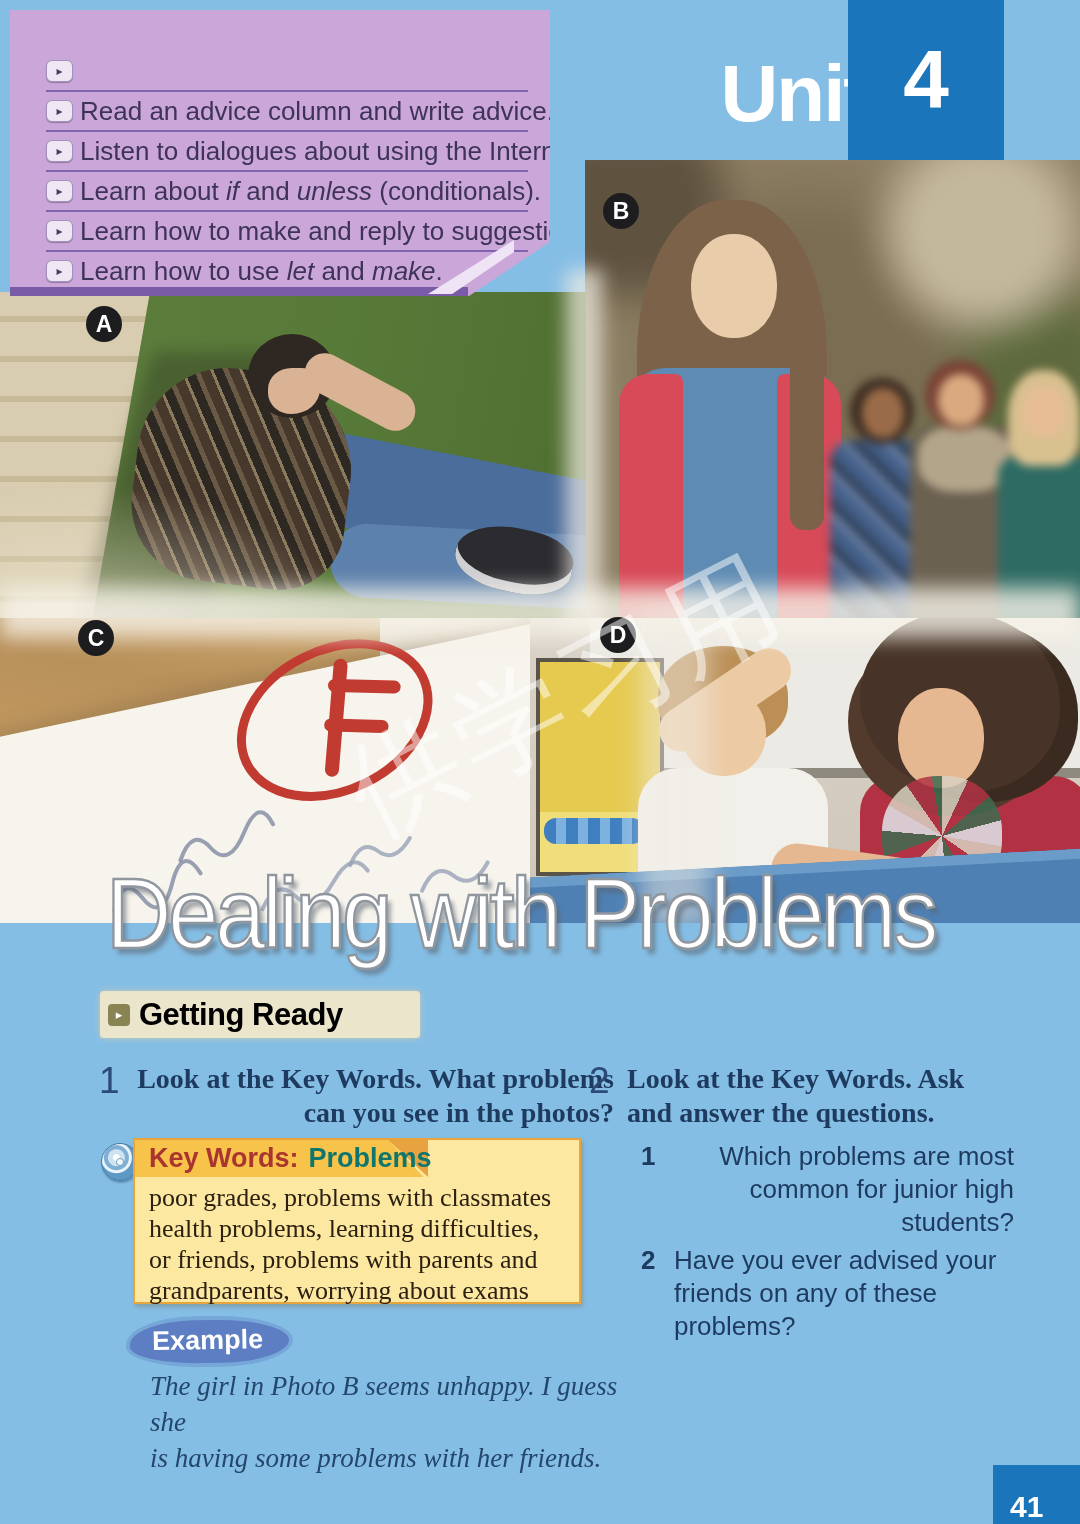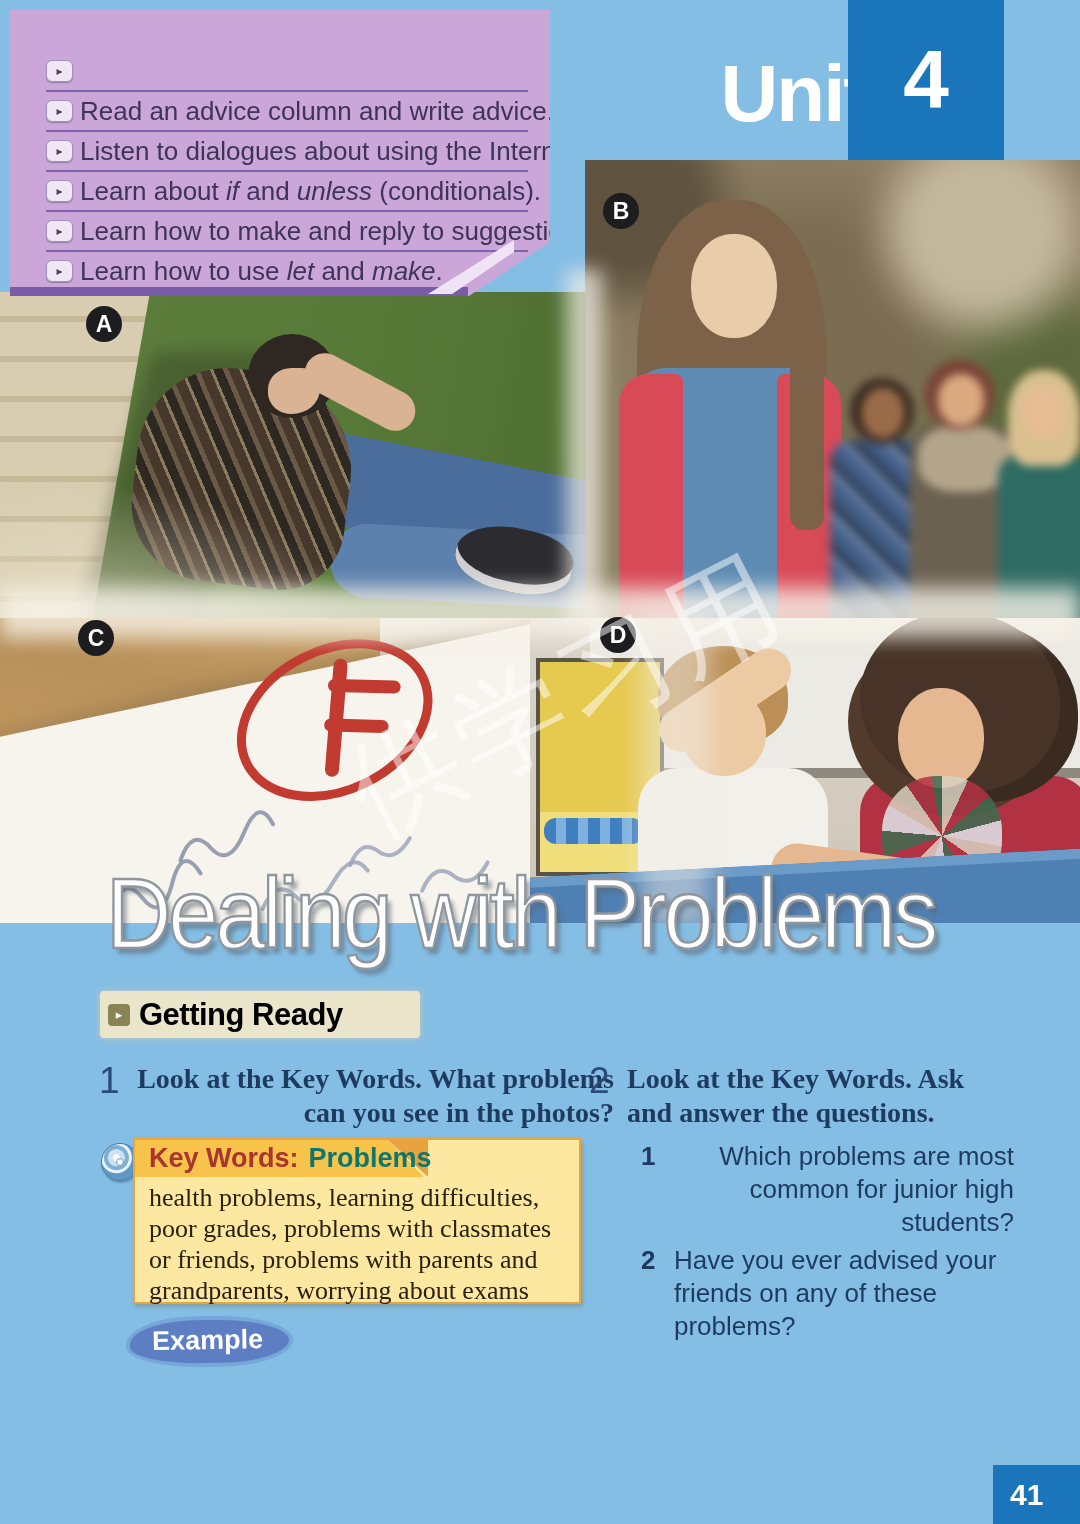--- a/index.html
+++ b/index.html
@@ -152,21 +152,21 @@
 
   
   .ex-blob{left:130px;top:1320px;padding:5px 26px 7px 22px;background:#5D7EC2;color:#fff;font-size:27px;font-weight:bold;
      border-radius:46% 54% 48% 52% / 62% 55% 58% 45%;transform:rotate(-1deg);
      box-shadow:0 0 0 4px rgba(93,126,194,.35);}
   .ex-sent{left:150px;top:1368px;width:500px;font-family:"Liberation Serif",serif;font-style:italic;
      font-size:27px;color:#24466B;line-height:36px;}
 
   
   .pg-box{left:993px;top:1465px;width:87px;height:59px;background:#1B75BB;color:#fff;
-          font-size:30px;font-weight:bold;display:flex;align-items:center;padding-left:17px;box-sizing:border-box;}
+          font-size:30px;font-weight:bold;display:flex;align-items:flex-end;padding-left:17px;box-sizing:border-box;}
 </style>
 </head>
 <body>
 
 <div class="page">
 
   <div class="abs unit-word">Unit</div>
   <div class="abs unit-box">
     <div class="unit-num">4</div>
   </div>
@@ -313,28 +313,32 @@
   </div>
 
   <div class="abs cd-icon"></div>
   <div class="abs kw-box">
     <div class="kw-band"></div>
     <div class="kw-fold"></div>
     <div class="kw-head">
       <span class="kw-label">Key Words:</span><span class="kw-topic">Problems</span>
     </div>
     <div class="kw-body">
+      <div>poor grades, problems with classmates</div>
       <div>health problems, learning difficulties,</div>
-      <div>poor grades, problems with classmates</div>
       <div>or friends, problems with parents and</div>
       <div>grandparents, worrying about exams</div>
     </div>
   </div>
 
   <div class="abs ex-blob">Example</div>
+  <div class="abs ex-sent">
+    <div>The girl in Photo B seems unhappy. I guess she</div>
+    <div>is having some problems with her friends.</div>
+  </div>
 
   <div class="abs ex-num ex2-num">2</div>
   <div class="abs serif-b ex2-text">
     <div>Look at the Key Words. Ask</div>
     <div>and answer the questions.</div>
   </div>
   <div class="abs q q-num q1-num">1</div>
   <div class="abs q q1-text">
     <div>Which problems are most</div>
     <div>common for junior high</div>

